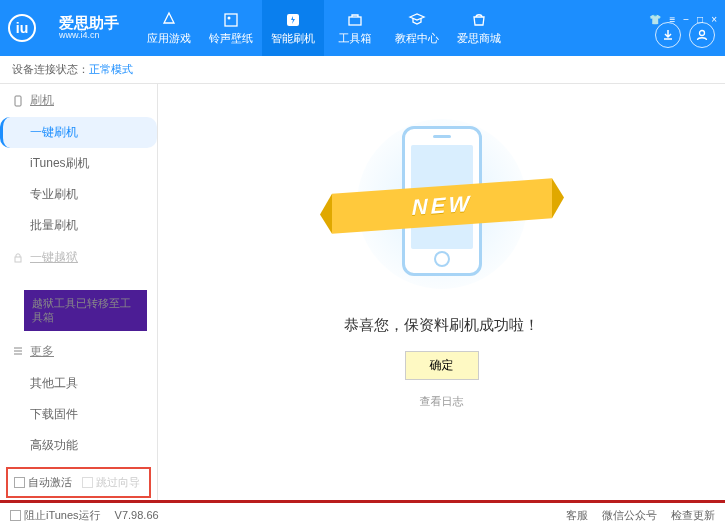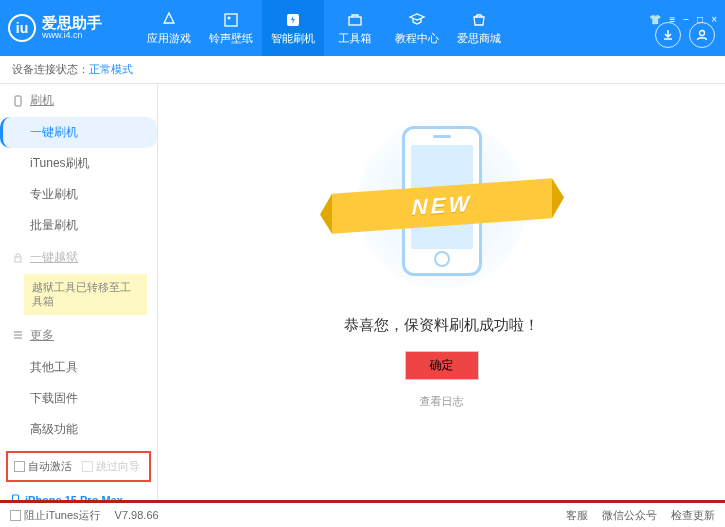--- a/index.html
+++ b/index.html
@@ -1,19 +1,19 @@
 <!DOCTYPE html>
 <html><head>
 <meta charset="utf-8">
 <style>
 * { margin: 0; padding: 0; box-sizing: border-box; font-family: "Microsoft YaHei", sans-serif; }
 body { width: 725px; height: 527px; background: #fff; overflow: hidden; }
 
 .header { background: #1c8efe; height: 56px; display: flex; align-items: center; padding: 0 8px; }
-.logo-area { display: flex; align-items: center; gap: 6px; width: 130px; }
+.logo-area { display: flex; align-items: center; gap: 23px; width: 130px; }
 .logo-circle { width: 28px; height: 28px; border: 2px solid #fff; border-radius: 50%; display: flex; align-items: center; justify-content: center; color: #fff; font-weight: bold; font-size: 14px; }
 .logo-text { color: #fff; line-height: 1.1; }
 .logo-text .title { font-size: 15px; font-weight: bold; }
 .logo-text .url { font-size: 9px; opacity: 0.9; }
 
 .nav { display: flex; height: 56px; }
 .nav-item { width: 62px; display: flex; flex-direction: column; align-items: center; justify-content: center; color: #fff; cursor: pointer; gap: 2px; }
 .nav-item.active { background: #0a7fee; }
 .nav-item .icon { width: 18px; height: 18px; display: flex; align-items: center; justify-content: center; }
 .nav-item .label { font-size: 11px; }
@@ -24,21 +24,21 @@
 
 .status-bar { height: 28px; border-bottom: 1px solid #e5e5e5; display: flex; align-items: center; padding: 0 12px; font-size: 11px; color: #666; }
 .status-bar .mode { color: #1c8efe; }
 
 .body { display: flex; height: 416px; }
 .sidebar { width: 158px; border-right: 1px solid #e5e5e5; font-size: 12px; color: #555; overflow: hidden; }
 .side-group { padding: 8px 12px; display: flex; align-items: center; gap: 6px; color: #888; font-size: 12px; text-decoration: underline; }
 .side-group.locked { color: #bbb; align-items: center; }
 .side-item { padding: 7px 12px 7px 30px; cursor: pointer; font-size: 12px; color: #666; }
 .side-item.active { background: #e9f3ff; color: #1c8efe; border-left: 3px solid #1c8efe; padding-left: 27px; border-radius: 10px; }
-.side-note { margin: 0 10px 4px 24px; background: #fef9c3; padding: 6px 8px; font-size: 11px; color: #888; line-height: 1.3; }
+.side-note { margin: 16px 10px 4px 24px; background: #4c1d95; padding: 6px 8px; font-size: 11px; color: #888; line-height: 1.3; }
 
 .checkbox-row { border: 2px solid #e74c3c; margin: 6px; padding: 6px; display: flex; gap: 10px; font-size: 11px; color: #999; }
 .checkbox-row label { color: #666; }
 .checkbox-row .faded { color: #ccc; }
 
 .device-box { padding: 6px 10px; font-size: 11px; }
 .device-box .dev-name { color: #1c8efe; font-weight: bold; }
 
 .main { flex: 1; display: flex; flex-direction: column; align-items: center; padding-top: 30px; }
 .phone-illust { position: relative; width: 180px; height: 180px; }
@@ -46,21 +46,21 @@
 .phone { position: absolute; width: 80px; height: 150px; background: #fff; border: 3px solid #a7d4f6; border-radius: 12px; left: 50px; top: 12px; }
 .phone::before { content: ""; position: absolute; top: 6px; left: 50%; transform: translateX(-50%); width: 18px; height: 3px; background: #a7d4f6; border-radius: 2px; }
 .phone::after { content: ""; position: absolute; bottom: 6px; left: 50%; transform: translateX(-50%); width: 12px; height: 12px; border: 2px solid #a7d4f6; border-radius: 50%; }
 .screen { position: absolute; top: 16px; left: 6px; right: 6px; bottom: 24px; background: #d9eefe; border-radius: 2px; }
 .ribbon { position: absolute; left: -20px; right: -20px; top: 72px; height: 40px; background: #ffc93c; transform: skewY(-4deg); display: flex; align-items: center; justify-content: center; font-weight: 900; font-size: 22px; color: #fff; letter-spacing: 3px; font-style: italic; text-shadow: 0 1px 0 #e0a800; }
 .ribbon::before, .ribbon::after { content: ""; position: absolute; top: 0; width: 0; height: 0; border-top: 20px solid transparent; border-bottom: 20px solid transparent; }
 .ribbon::before { left: -12px; border-right: 12px solid #e0a800; }
 .ribbon::after { right: -12px; border-left: 12px solid #e0a800; }
 
 .success-msg { margin-top: 22px; font-size: 15px; color: #333; }
-.ok-btn { margin-top: 16px; padding: 5px 24px; border: 1px solid #ccc; background: #ef4444; font-size: 12px; cursor: pointer; }
+.ok-btn { margin-top: 16px; padding: 5px 24px; border: 1px solid #ccc; background: #fef9c3; font-size: 12px; cursor: pointer; }
 .view-log { margin-top: 14px; font-size: 11px; color: #999; cursor: pointer; }
 
 .footer { height: 27px; border-top: 3px solid #b91c1c; display: flex; align-items: center; padding: 0 10px; font-size: 11px; color: #666; gap: 14px; }
 .footer .spacer { flex: 1; }
 .footer .link { cursor: pointer; }
 
 svg { display: block; }
 .cb { width: 11px; height: 11px; border: 1px solid #aaa; display: inline-block; vertical-align: middle; margin-right: 3px; }
 </style>
 </head>

